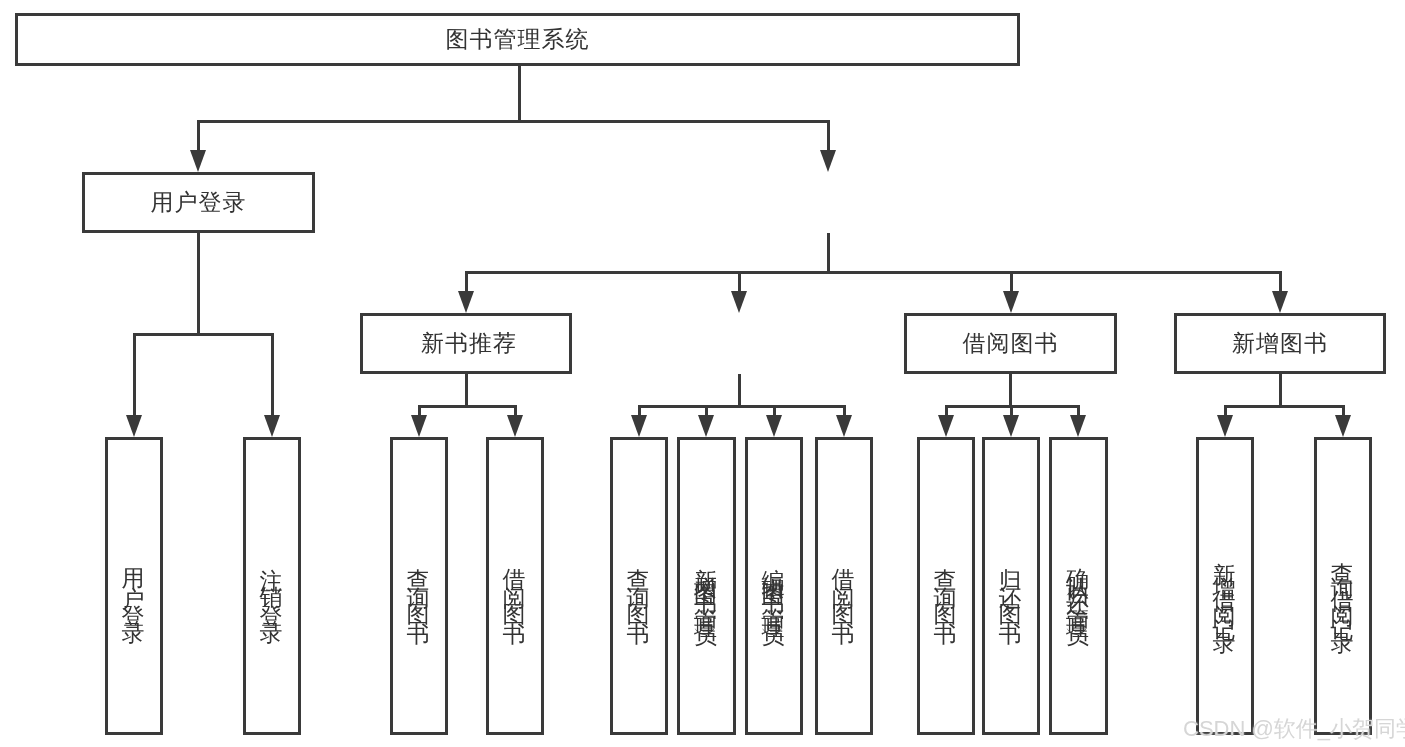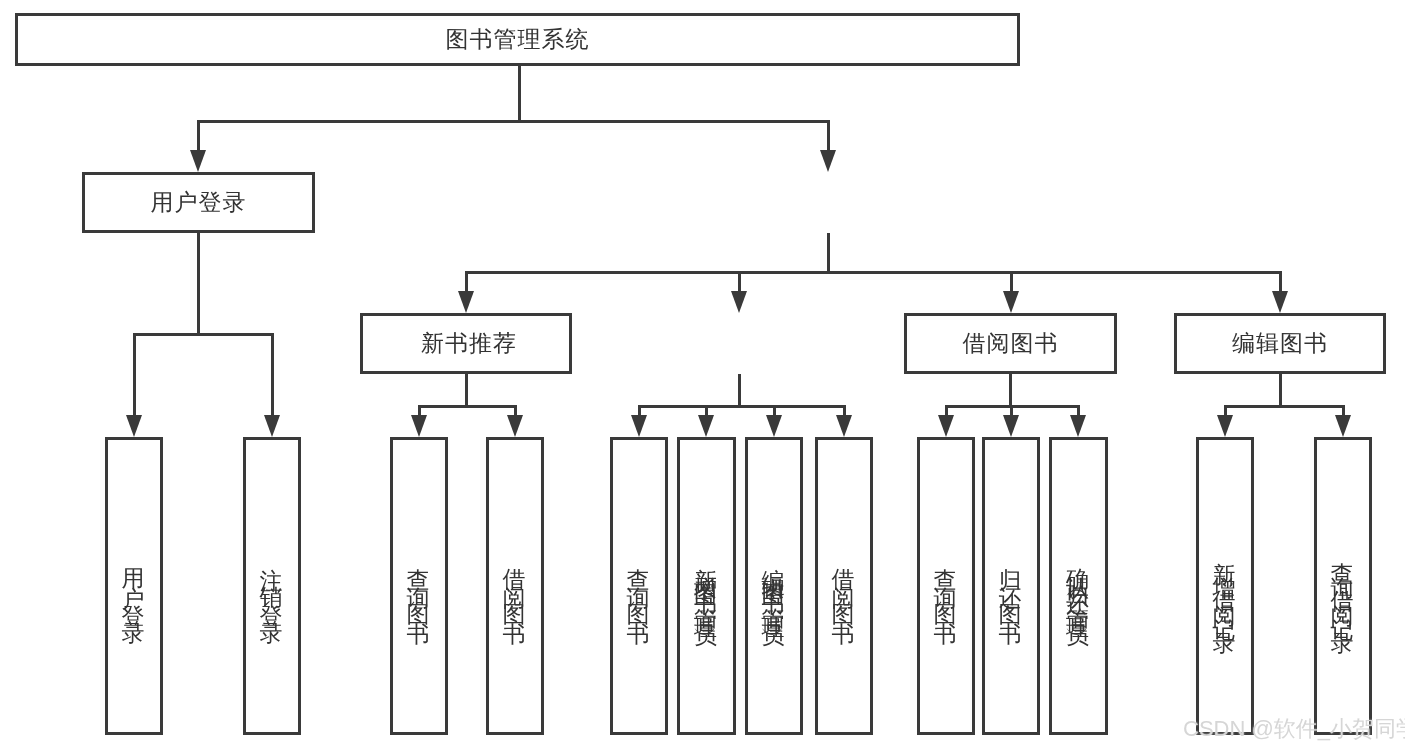--- a/index.html
+++ b/index.html
@@ -111,21 +111,21 @@
   <div class="vline" style="left:1279px; top:271px; height:24px;"></div>
   <div class="arrow" style="left:1272px; top:291px;"></div>
 
   <div class="box" style="left:360px; top:313px; width:212px; height:61px;padding-left:6px;">
     <span>新书推荐</span>
   </div>
   <div class="box" style="left:904px; top:313px; width:213px; height:61px;">
     <span>借阅图书</span>
   </div>
   <div class="box" style="left:1174px; top:313px; width:212px; height:61px;">
-    <span>编辑图书</span>
+    <span>新增图书</span>
   </div>
 
   <div class="vline" style="left:465px; top:374px; height:34px;"></div>
   <div class="hline" style="left:418px; top:405px; width:99px;"></div>
   <div class="vline" style="left:418px; top:405px; height:14px;"></div>
   <div class="arrow" style="left:411px; top:415px;"></div>
   <div class="vline" style="left:514px; top:405px; height:14px;"></div>
   <div class="arrow" style="left:507px; top:415px;"></div>
 
   <div class="vline" style="left:738px; top:374px; height:34px;"></div>

